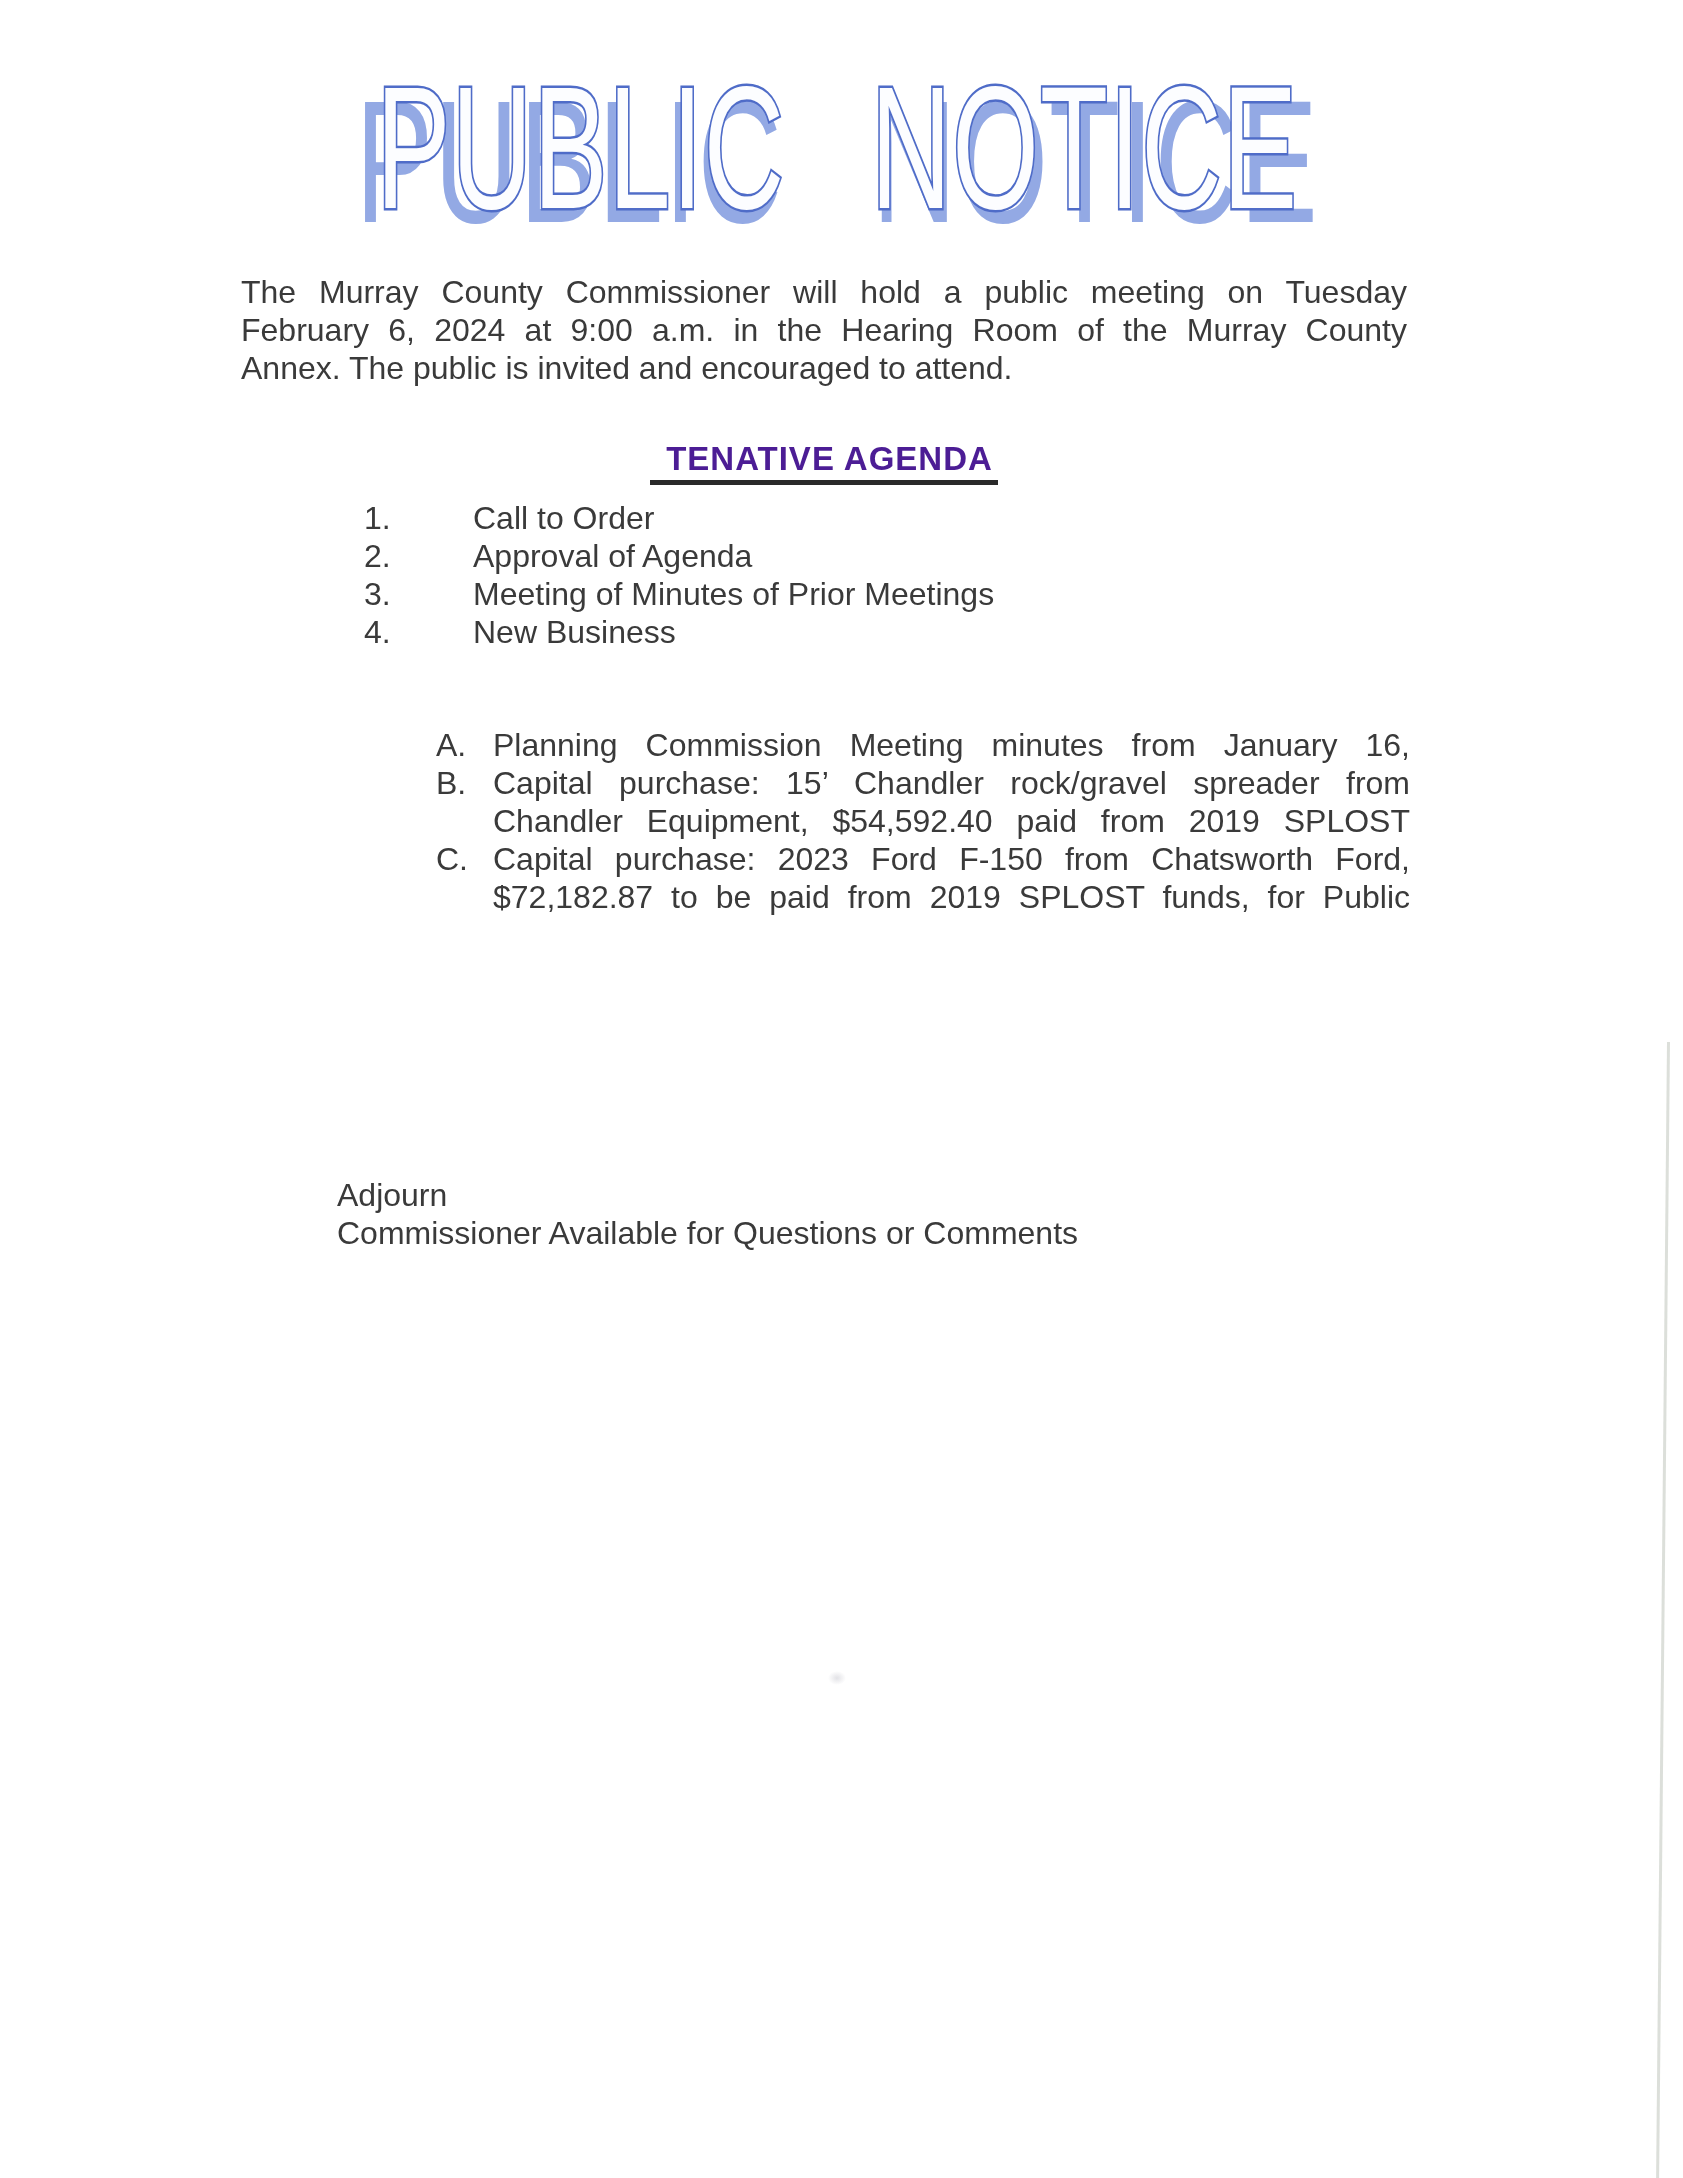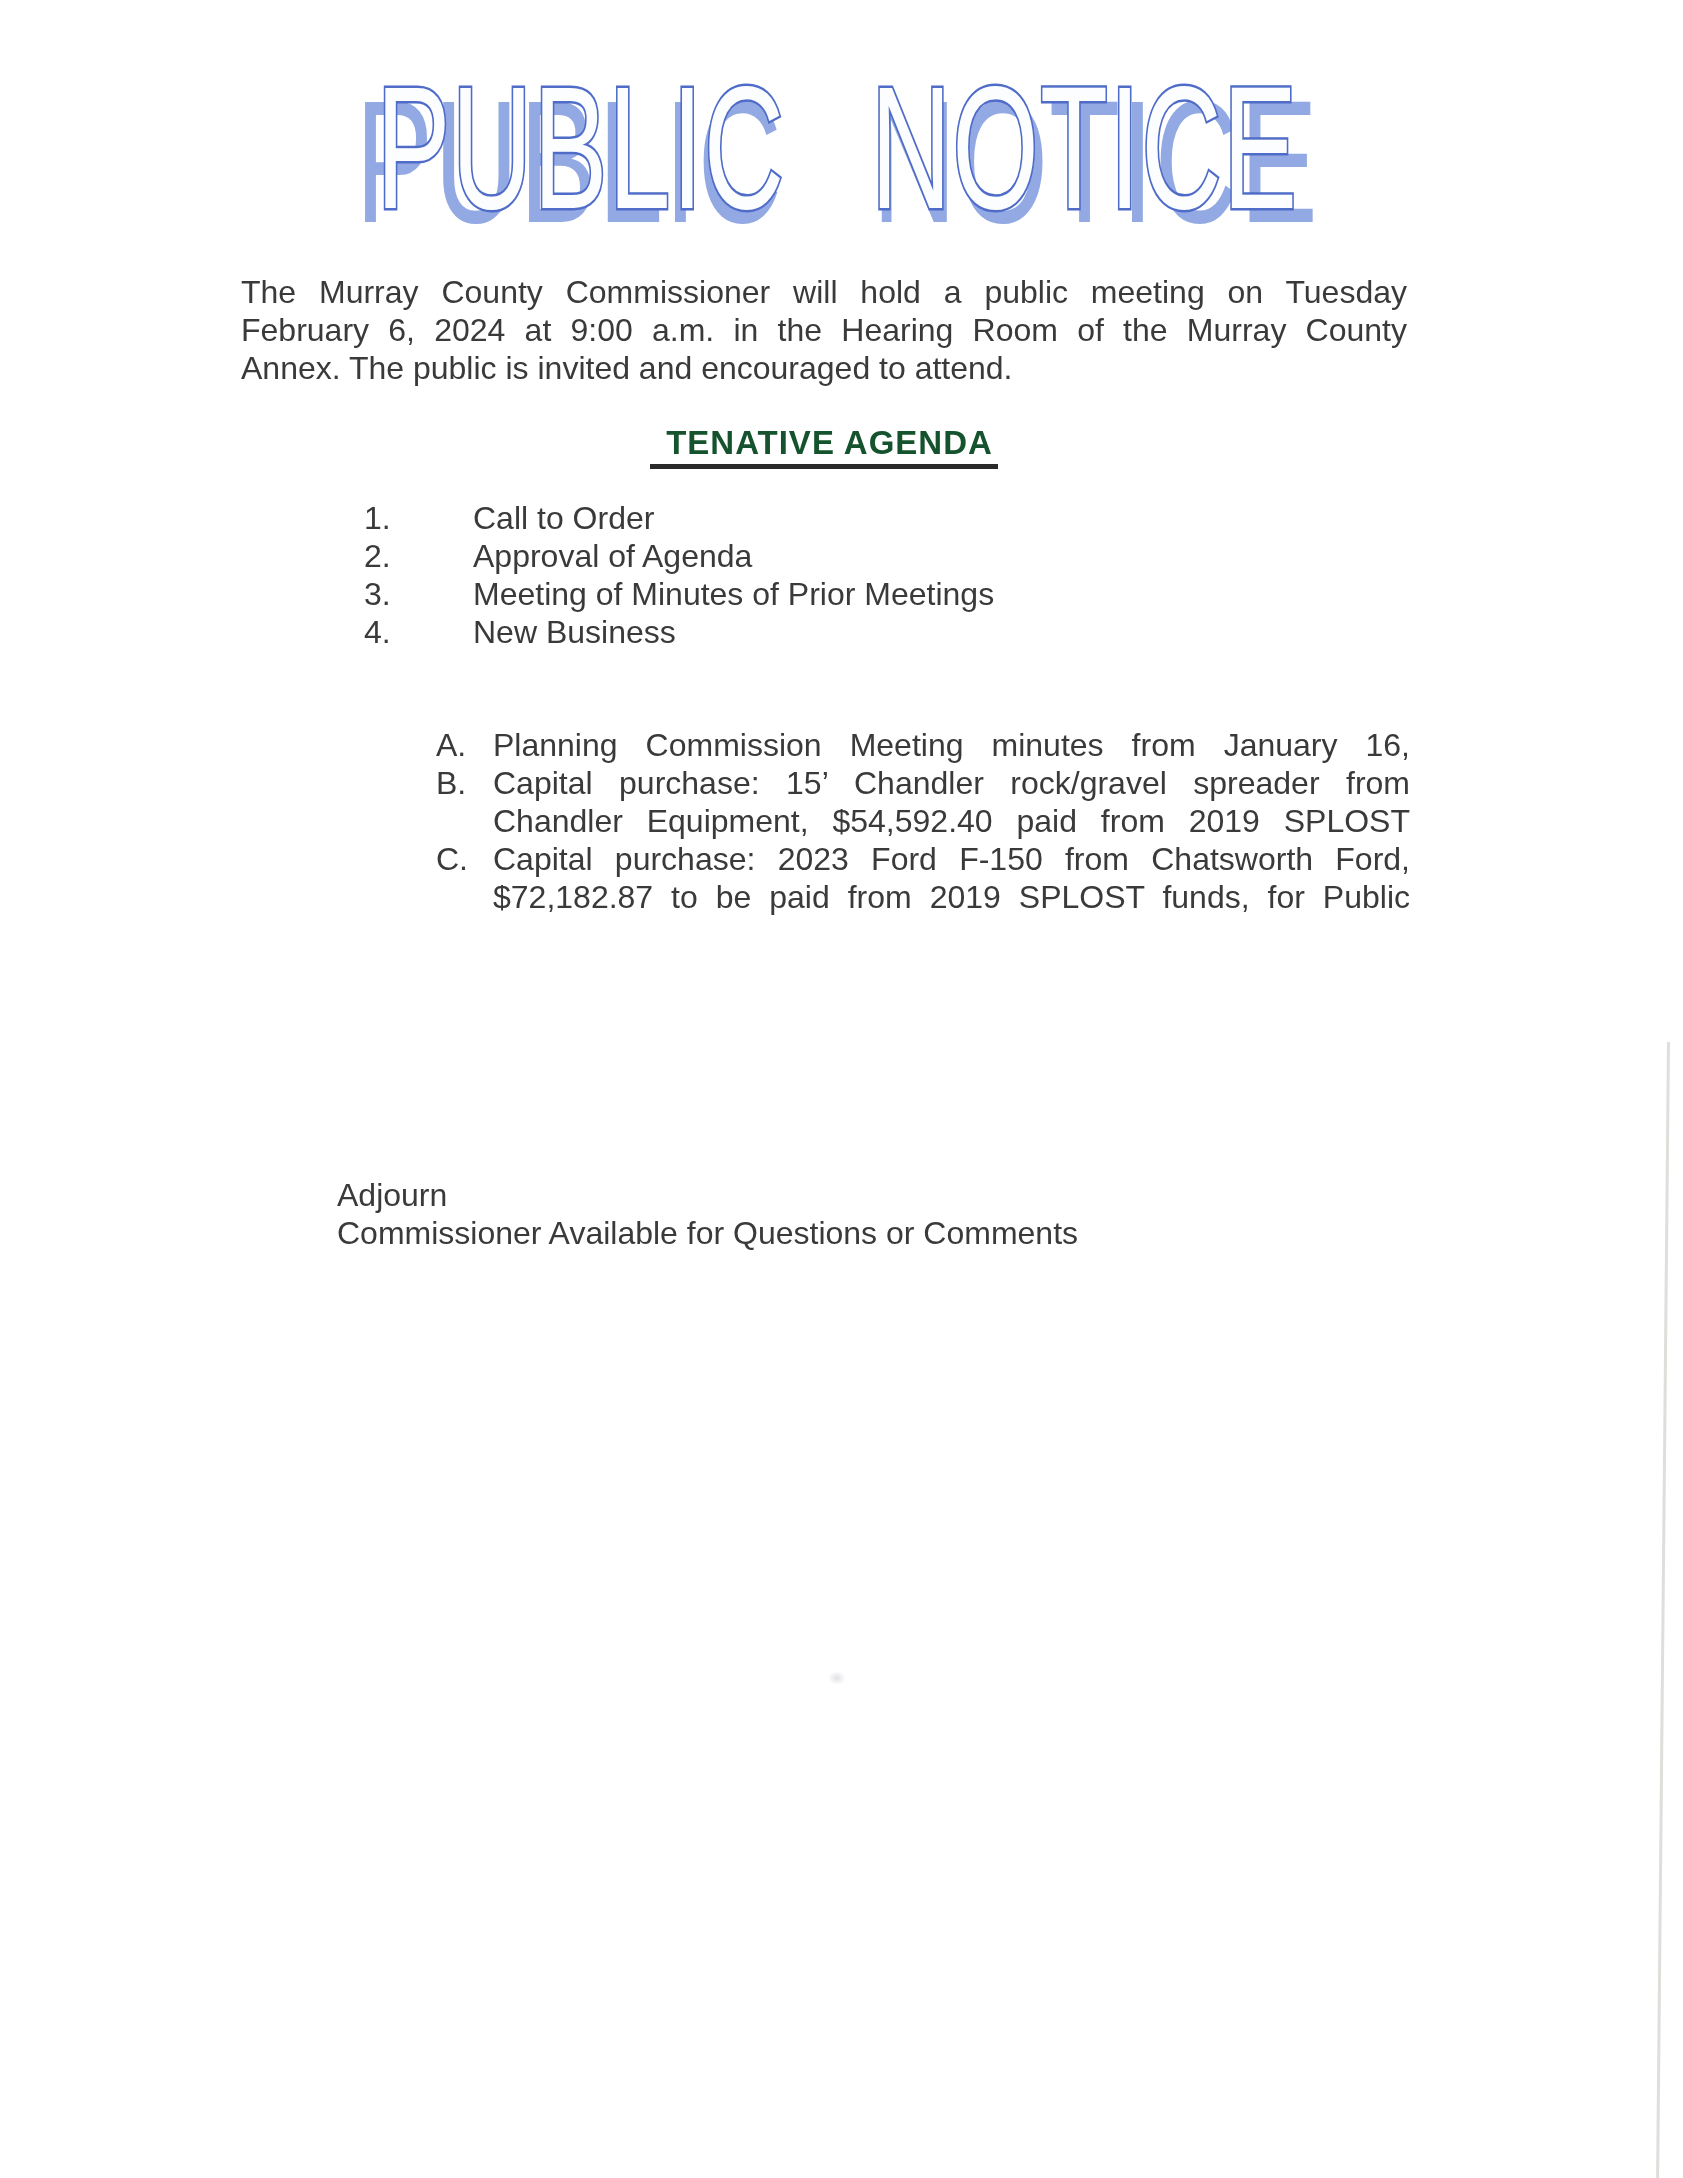--- a/index.html
+++ b/index.html
@@ -54,28 +54,28 @@
   .intro {
     position: absolute;
     left: 241px; top: 273px;
     width: 1166px;
   }
   .jline { text-align: justify; text-align-last: justify; }
   .jline.last { text-align-last: left; }
 
   .agenda-heading {
     position: absolute;
-    left: 241px; top: 424px;
+    left: 241px; top: 440px;
     width: 1166px;
     text-align: center;
     font-size: 33px;
     line-height: 38px;
     font-weight: bold;
     letter-spacing: 1px;
-    color: #14532d;
+    color: #4c1d95;
   }
   .agenda-heading .underlined {
     display: inline-block;
     border-bottom: 5px solid #2a2a2a;
     padding: 0 5px 2px 16px;
   }
 
   .numbered-list {
     position: absolute;
     left: 364px; top: 499px;

